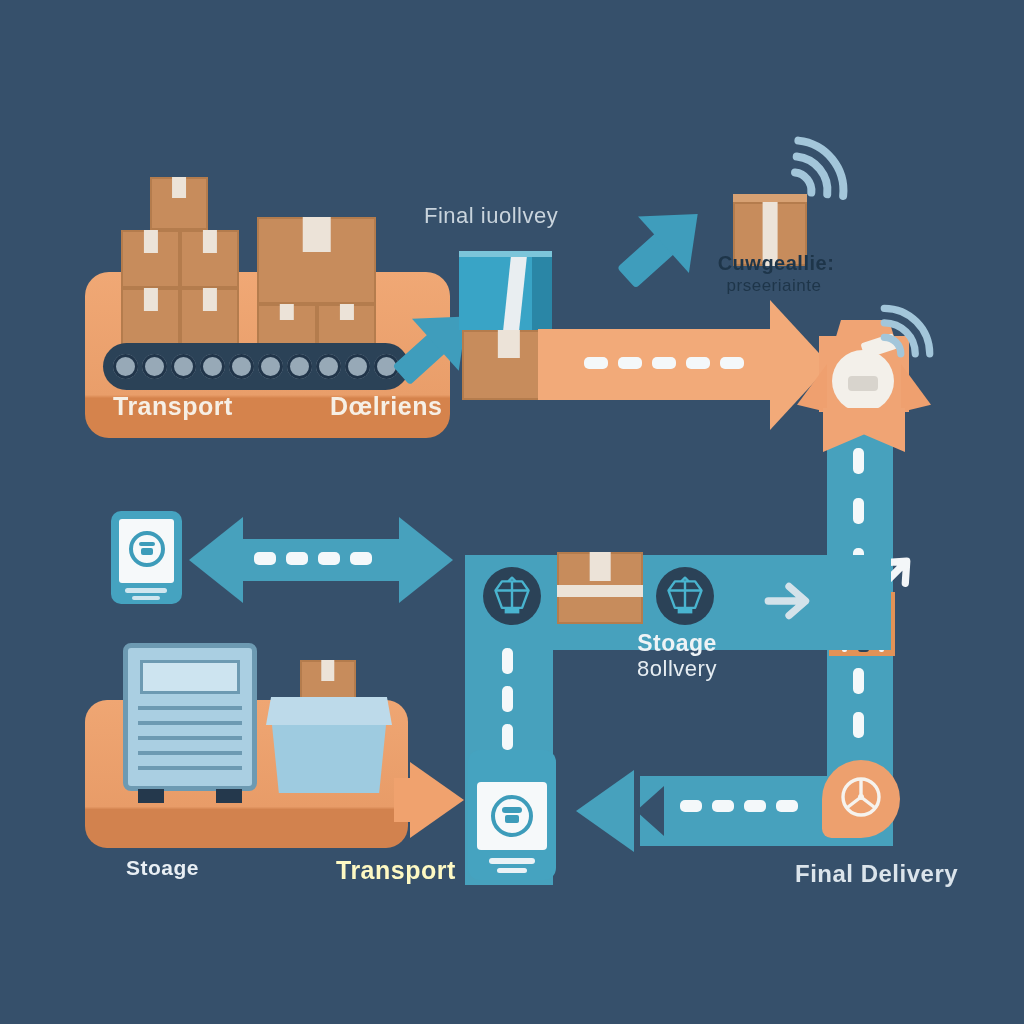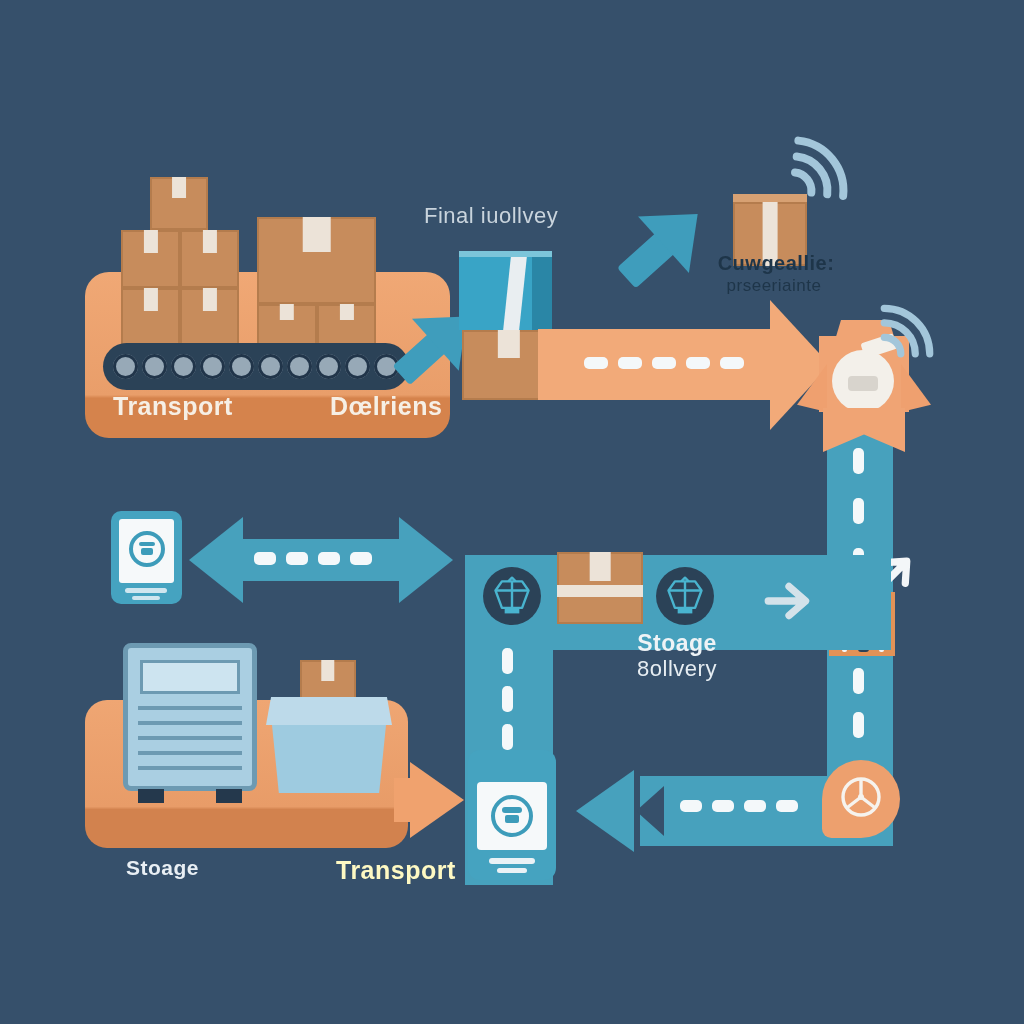--- a/index.html
+++ b/index.html
@@ -222,20 +222,21 @@
   <span class="dash" style="left:744px; top:800px; width:22px; height:12px;"></span>
   <span class="dash" style="left:776px; top:800px; width:22px; height:12px;"></span>
 
   <div class="abs" style="left:822px; top:760px; width:78px; height:78px; background:#eda06e; border-radius:50% 50% 50% 12%;">
     <svg viewBox="0 0 48 48" width="48" height="48" style="position:absolute; left:15px; top:13px;" fill="none" stroke="#f6f3ee" stroke-width="3.4" stroke-linecap="round">
       <circle cx="24" cy="24" r="18"></circle>
       <path d="M24 24 L24 8 M24 24 L11 34 M24 24 L37 34"></path>
       <circle cx="24" cy="24" r="3" fill="#f6f3ee" stroke="none"></circle>
     </svg>
   </div>
+  <div class="lbl" style="left:795px; top:860px; font-size:24px; color:#dbe4eb;">Final Delivery</div>
 
   <div class="abs" style="left:111px; top:511px; width:71px; height:93px; background:#45a3c0; border-radius:10px;">
     <div class="abs" style="left:8px; top:8px; width:55px; height:64px; background:#f6f9fa; border-radius:3px;">
       <span class="ring" style="left:10px; top:12px; width:36px; height:36px;">
         <span class="g1"></span>
           <span class="g2"></span>
       </span>
     </div>
     <span class="abs" style="left:14px; top:77px; width:42px; height:5px; background:#cfe6ef; border-radius:3px;"></span>
     <span class="abs" style="left:21px; top:85px; width:28px; height:4px; background:#cfe6ef; border-radius:3px;"></span>

